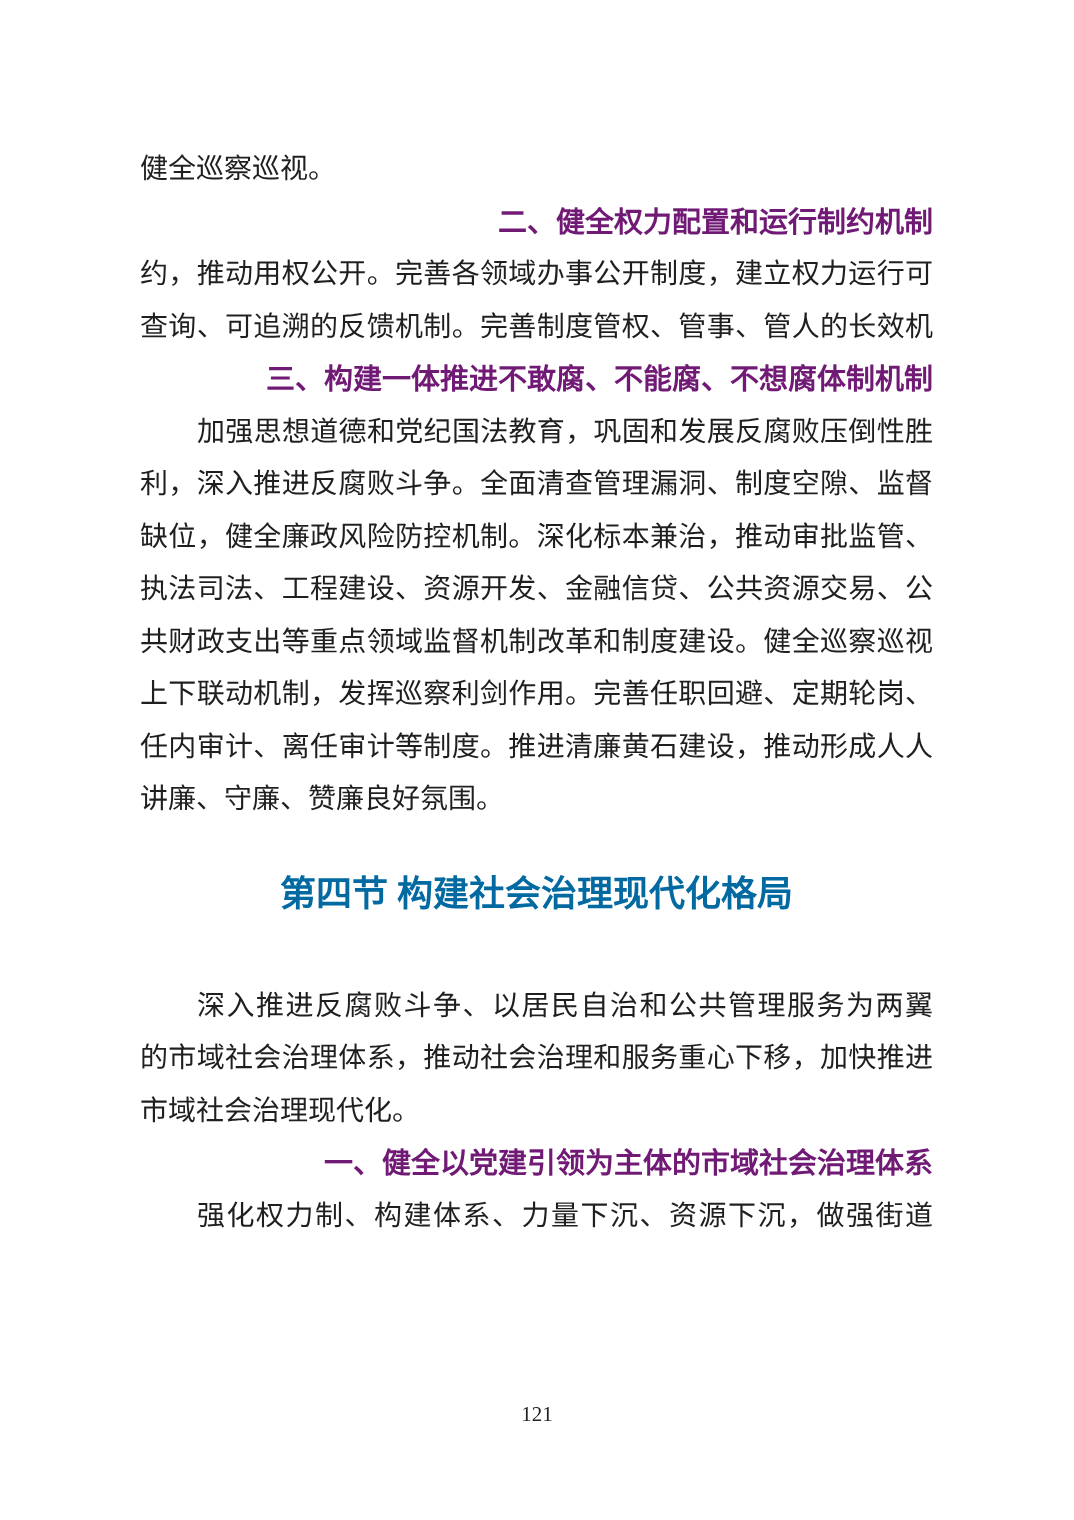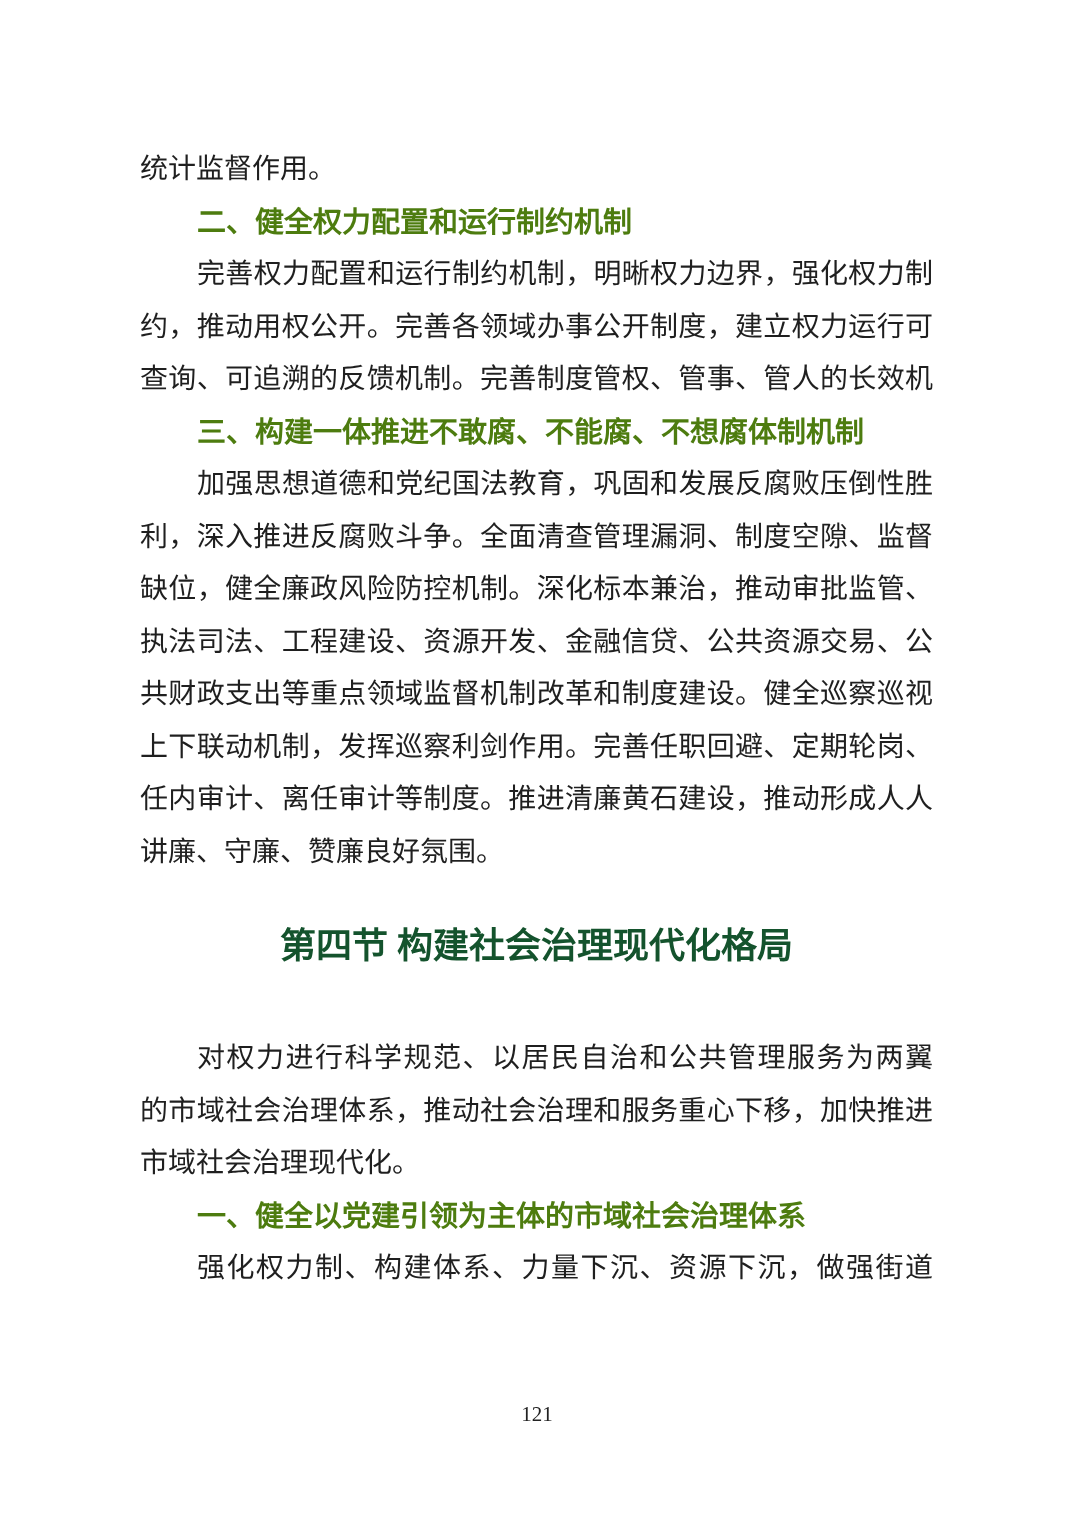--- a/index.html
+++ b/index.html
@@ -32,62 +32,62 @@
   }
   .line.first { text-indent: 57px; }
   .line.end { text-align-last: left; }
   .heading {
     font-family: "Liberation Sans", sans-serif;
     font-weight: 700;
     font-size: 29px;
     line-height: 52.5px;
     height: 52.5px;
     text-indent: 57px;
-    color: #4d7c0f;
+    color: #701a75;
     white-space: nowrap;
+    text-align: right;
   }
   .section-title {
     font-family: "Liberation Serif", serif;
     font-weight: 700;
     font-size: 36px;
     line-height: 52px;
     text-align: center;
     margin: 42px 0 60px 0;
-    color: #14532d;
+    color: #0369a1;
   }
   .page-number {
     position: absolute;
     left: 0; right: 0;
     top: 1402px;
     text-align: center;
     font-family: "Liberation Serif", serif;
     font-size: 21px;
     color: #222222;
   }
 </style>
 </head>
 <body style="background: rgb(255, 255, 255);">
 
 <div class="page">
   <main class="content">
-      <div class="line end">统计监督作用。</div>
+      <div class="line end">健全巡察巡视。</div>
       <div class="heading">二、健全权力配置和运行制约机制</div>
-      <div class="line first">完善权力配置和运行制约机制，明晰权力边界，强化权力制</div>
       <div class="line">约，推动用权公开。完善各领域办事公开制度，建立权力运行可</div>
       <div class="line">查询、可追溯的反馈机制。完善制度管权、管事、管人的长效机</div>
       <div class="heading">三、构建一体推进不敢腐、不能腐、不想腐体制机制</div>
       <div class="line first">加强思想道德和党纪国法教育，巩固和发展反腐败压倒性胜</div>
       <div class="line">利，深入推进反腐败斗争。全面清查管理漏洞、制度空隙、监督</div>
       <div class="line">缺位，健全廉政风险防控机制。深化标本兼治，推动审批监管、</div>
       <div class="line">执法司法、工程建设、资源开发、金融信贷、公共资源交易、公</div>
       <div class="line">共财政支出等重点领域监督机制改革和制度建设。健全巡察巡视</div>
       <div class="line">上下联动机制，发挥巡察利剑作用。完善任职回避、定期轮岗、</div>
       <div class="line">任内审计、离任审计等制度。推进清廉黄石建设，推动形成人人</div>
       <div class="line end">讲廉、守廉、赞廉良好氛围。</div>
       <h2 class="section-title">第四节 构建社会治理现代化格局</h2>
-      <div class="line first">对权力进行科学规范、以居民自治和公共管理服务为两翼</div>
+      <div class="line first">深入推进反腐败斗争、以居民自治和公共管理服务为两翼</div>
       <div class="line">的市域社会治理体系，推动社会治理和服务重心下移，加快推进</div>
       <div class="line end">市域社会治理现代化。</div>
       <div class="heading">一、健全以党建引领为主体的市域社会治理体系</div>
       <div class="line first">强化权力制、构建体系、力量下沉、资源下沉，做强街道</div>
     </main>
   <div class="page-number">121</div>
 </div>
 
 </body></html>

